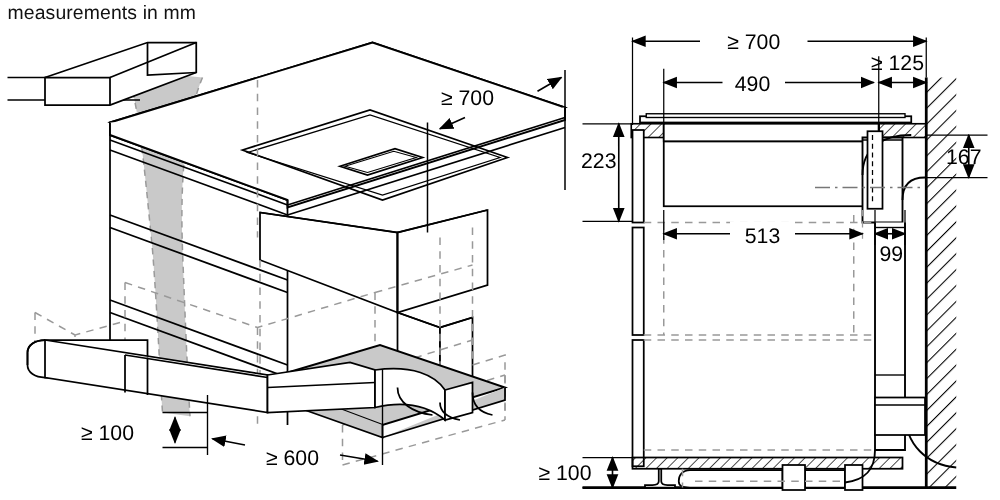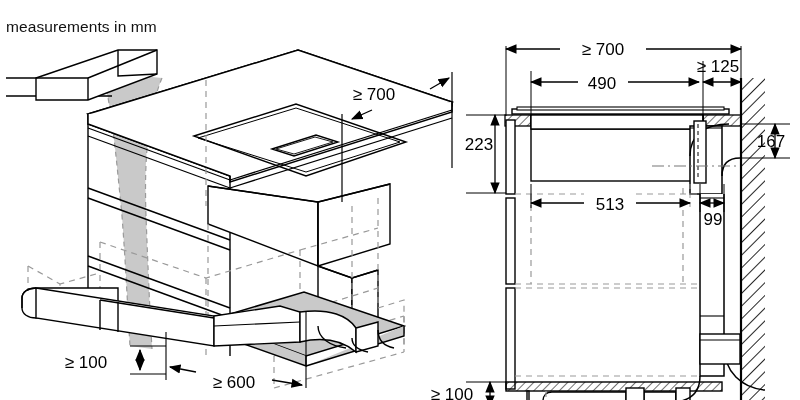--- a/index.html
+++ b/index.html
@@ -9,21 +9,21 @@
   }
   body {
     width: 800px;
     height: 400px;
     position: relative;
     font-family: "Liberation Sans", sans-serif;
     overflow: hidden;
   }
   #sheet {
     position: absolute;
-    left: 0; top: 16px;
+    left: 0; top: 0;
     width: 800px;
     height: 296px;
     background: #ffffff;
   }
   .caption {
     position: absolute;
     left: 6px;
     top: 2px;
     font-size: 15.5px;
     color: #111111;

